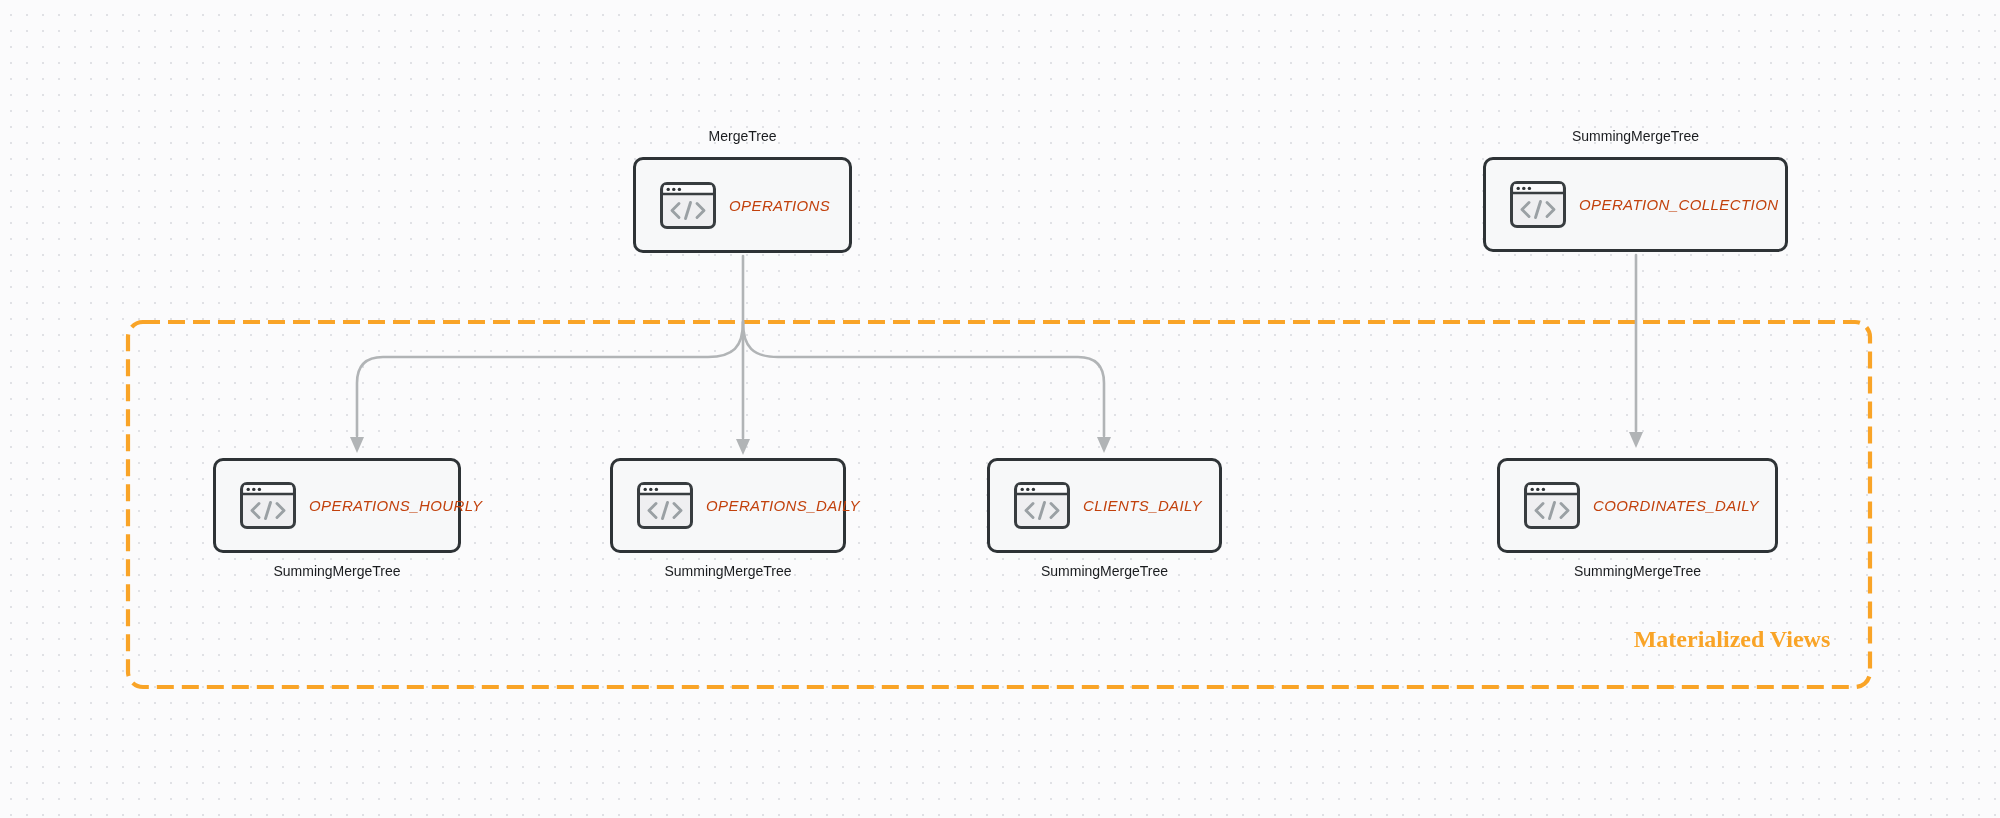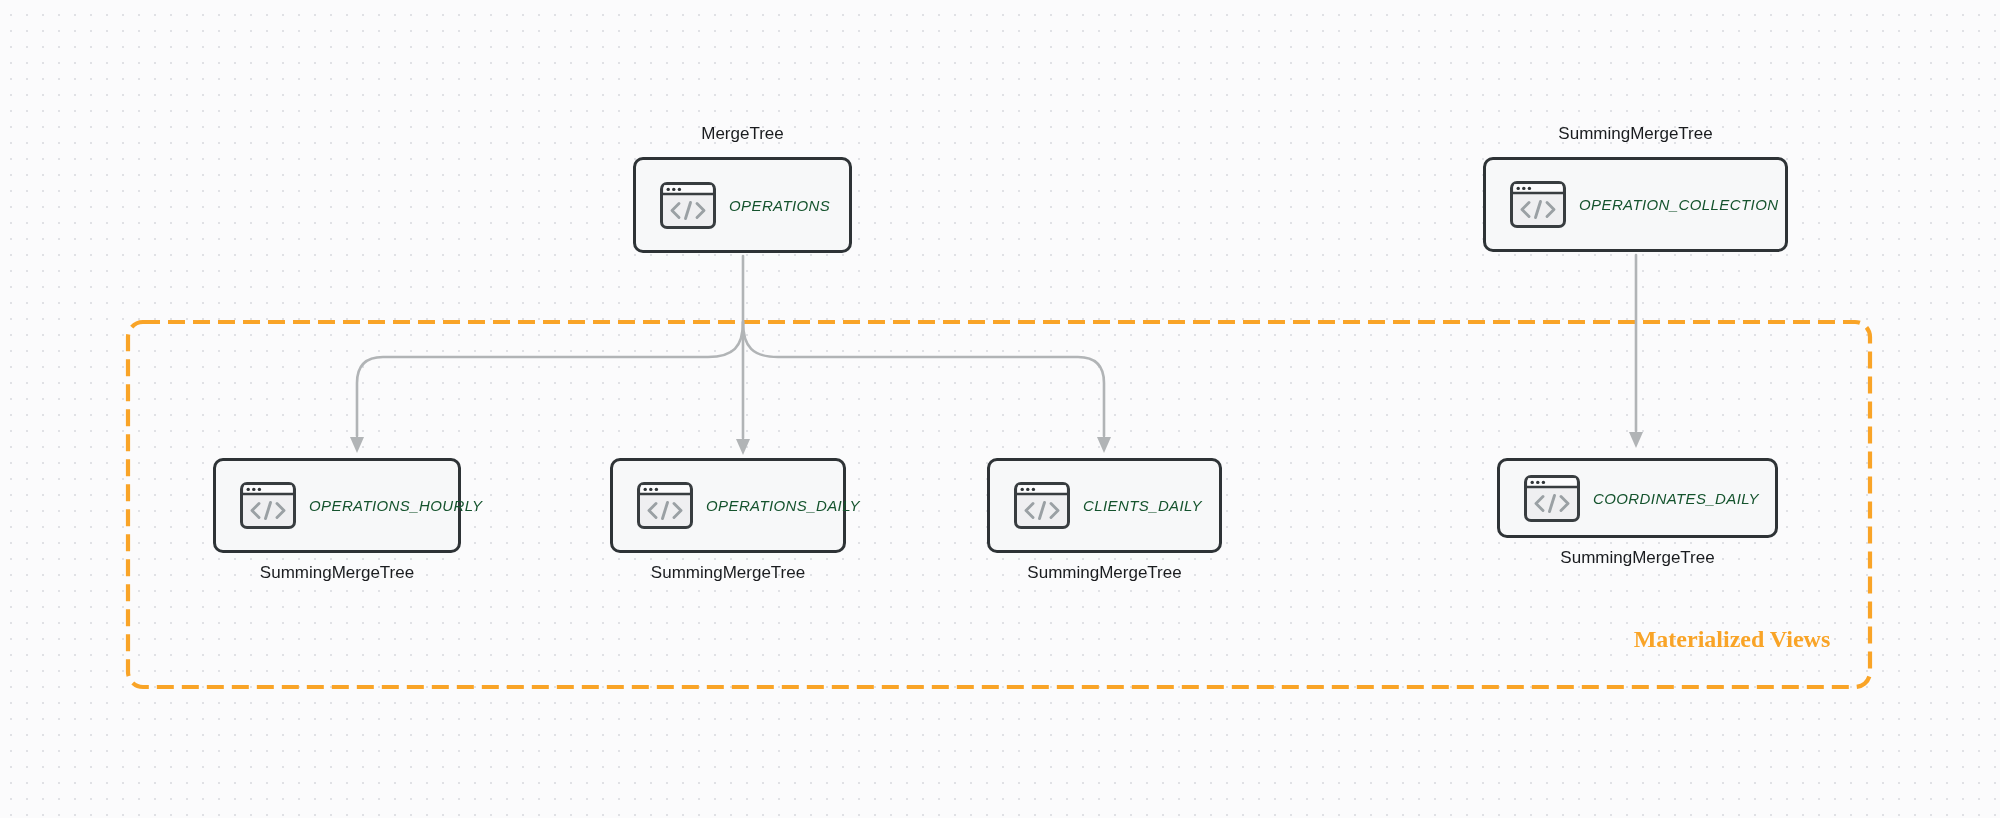--- a/index.html
+++ b/index.html
@@ -36,28 +36,28 @@
     align-items: center;
     padding-left: 24px;
     box-sizing: border-box;
     gap: 13px;
     cursor: pointer;
   }
   .node-title {
     font-style: italic;
     font-size: 15px;
     letter-spacing: 0.4px;
-    color: #14532d;
+    color: #c2410c;
     white-space: nowrap;
   }
   .engine-label {
     position: absolute;
     left: -40px; right: -40px;
     text-align: center;
-    font-size: 17px;
+    font-size: 14px;
     font-weight: 500;
     color: #1a1c1f;
     white-space: nowrap;
   }
   .engine-label.above { bottom: 100%; margin-bottom: 13px; }
   .engine-label.below { top: 100%; margin-top: 10px; }
 
   .icon-wrap { width: 56px; height: 47px; flex: 0 0 auto; display: block; }
 
   .mv-label {
@@ -159,21 +159,21 @@
   <div class="node" style="left:987px; top:458px; width:235px; height:95px">
     <div class="node-box">
       <svg class="icon-wrap">
           <use href="#icon-code-window"></use>
         </svg>
       <span class="node-title">CLIENTS_DAILY</span>
     </div>
     <div class="engine-label below">SummingMergeTree</div>
   </div>
 
-  <div class="node" style="left:1497px; top:458px; width:281px; height:80px">
+  <div class="node" style="left:1497px; top:458px; width:281px; height:95px">
     <div class="node-box">
       <svg class="icon-wrap">
           <use href="#icon-code-window"></use>
         </svg>
       <span class="node-title">COORDINATES_DAILY</span>
     </div>
     <div class="engine-label below">SummingMergeTree</div>
   </div>
 
   <div class="mv-label">Materialized Views</div>

